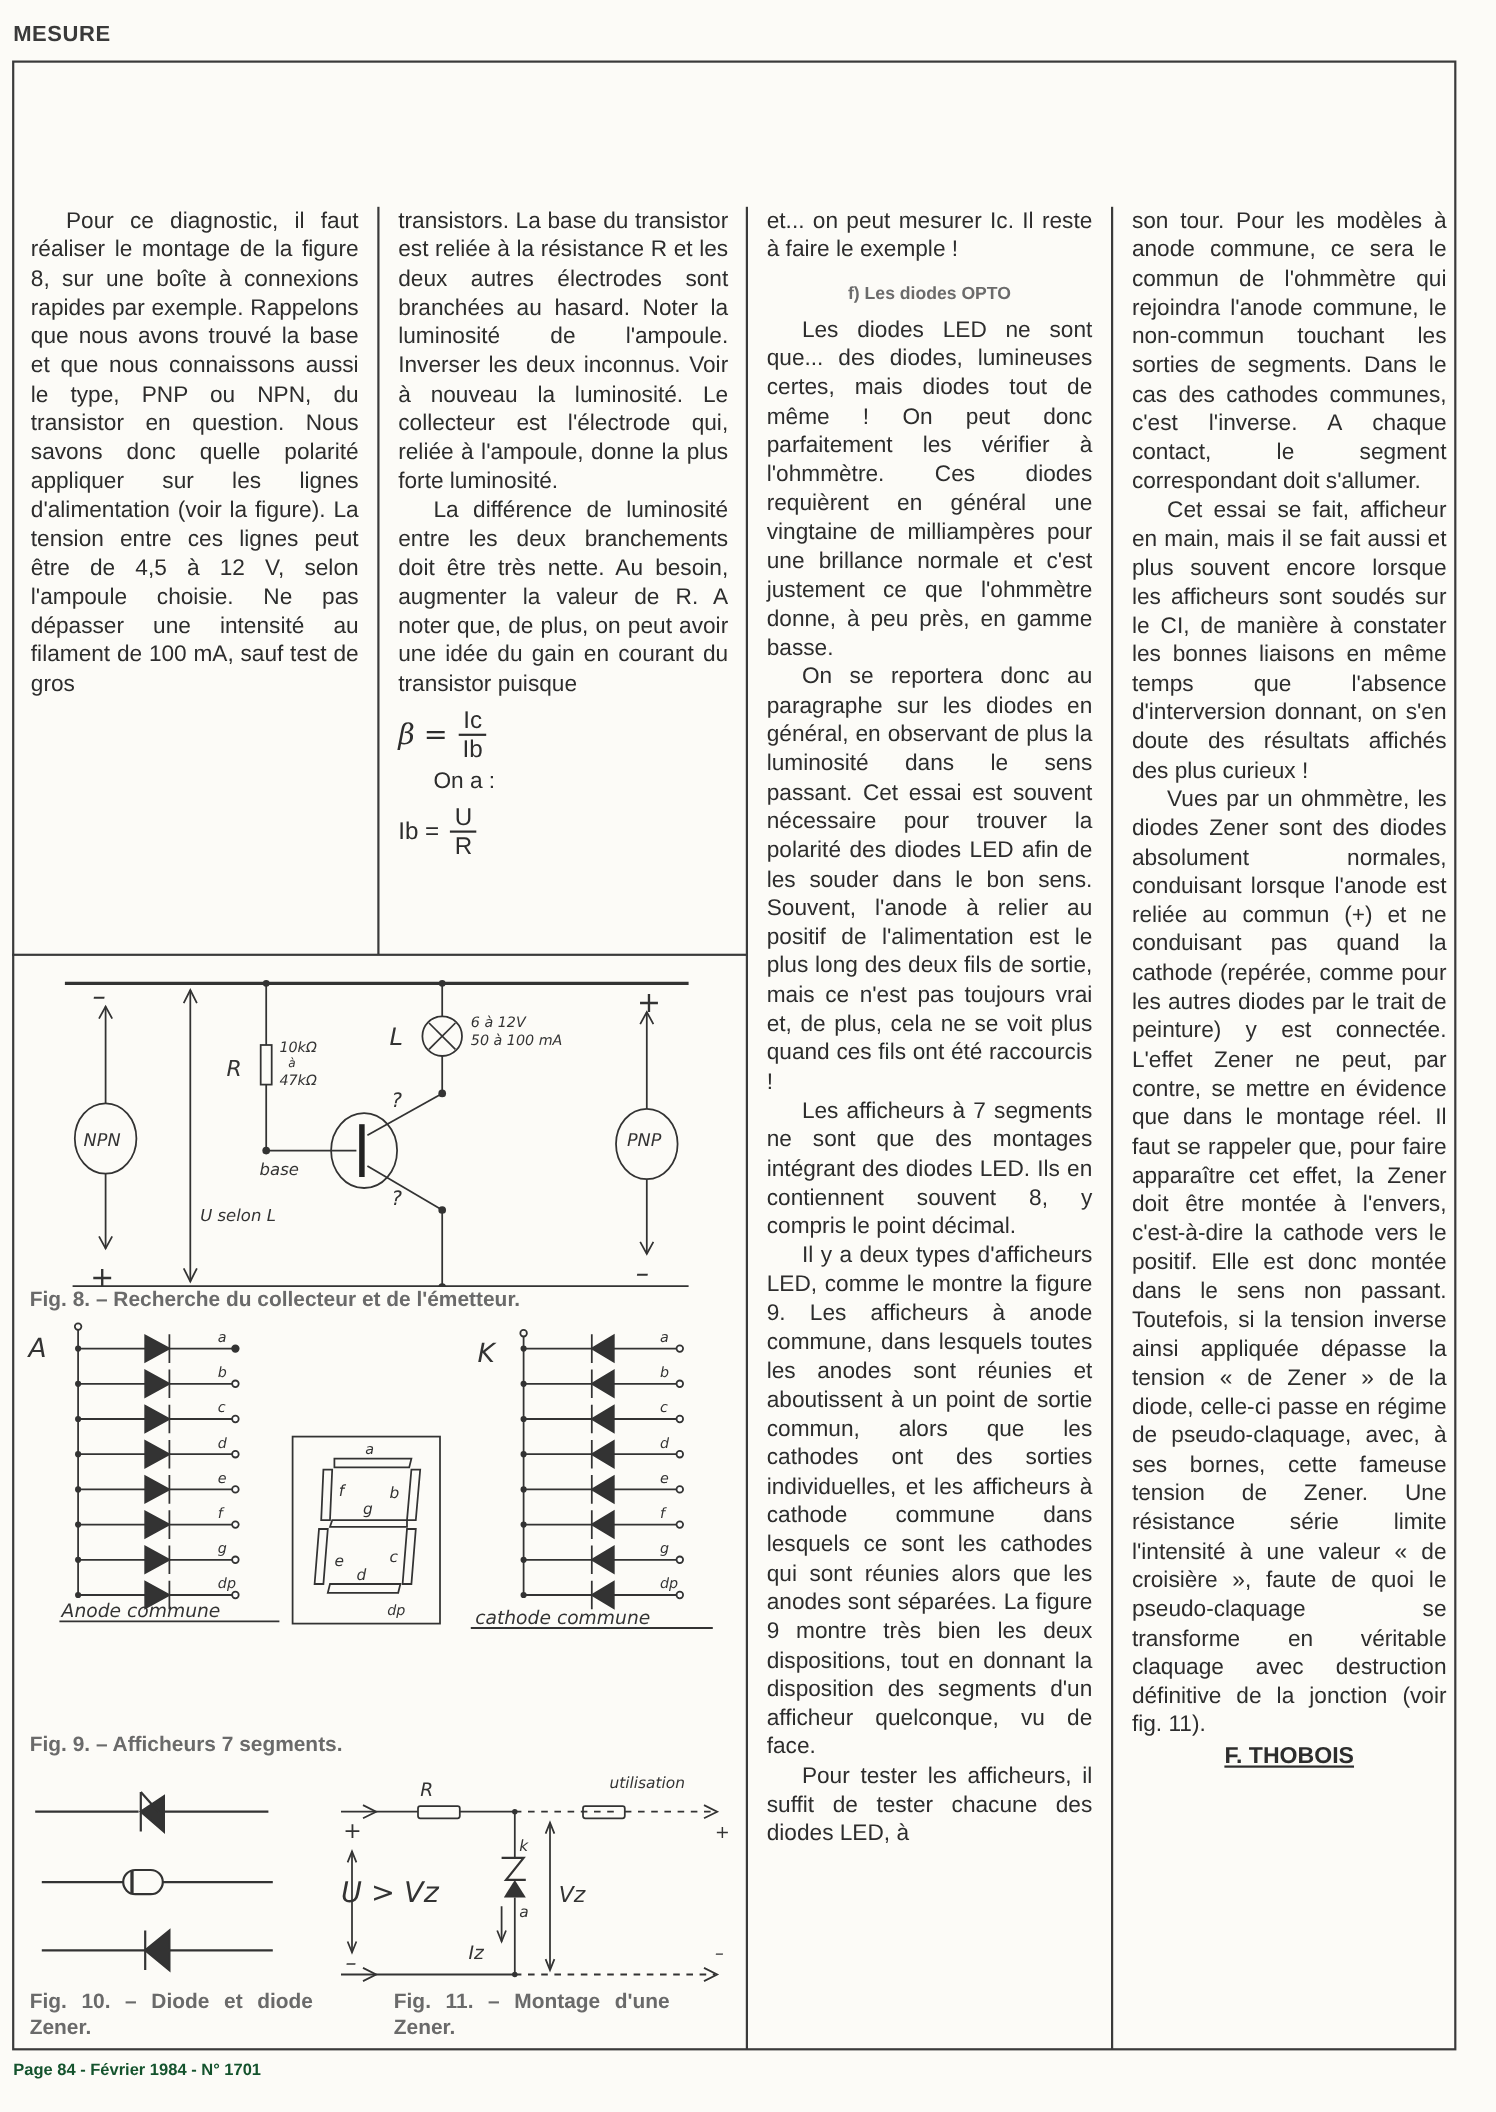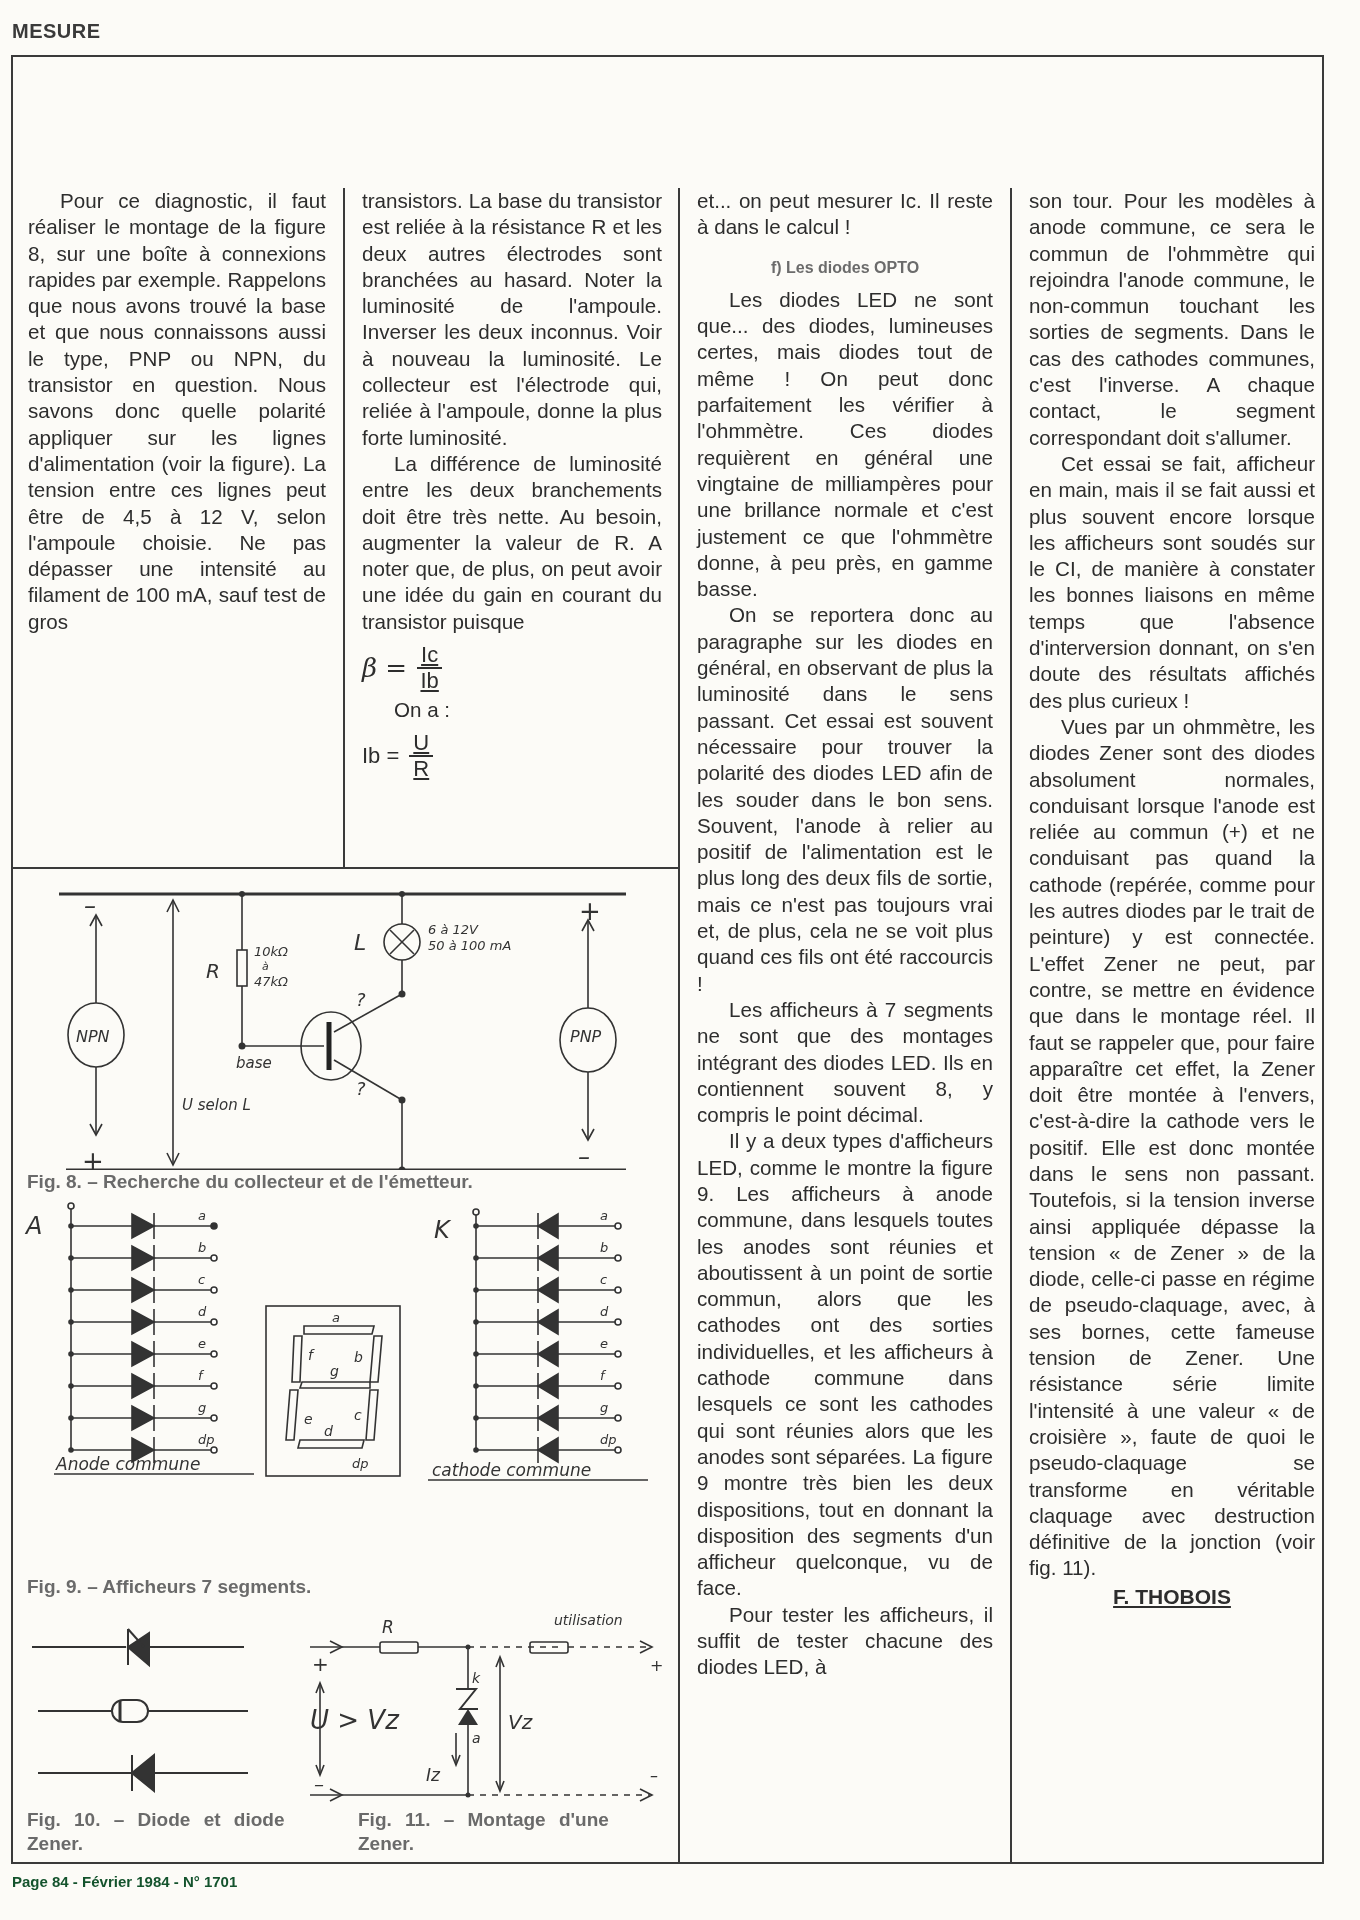--- a/index.html
+++ b/index.html
@@ -28,21 +28,21 @@
   .col4 { left: 1029px; top: 188px; width: 286px; }
   .vline { position: absolute; width: 2px; background: #3a3a3a; }
   .hline { position: absolute; height: 2px; background: #3a3a3a; }
   .heading {
     font-weight: bold; color: #6b6b6b; font-size: 16px; margin: 14px 0 6px 0; text-align: center;
   }
   .heading .sub { display: block; padding-left: 26px; }
   .formula {
     display: flex; align-items: center; gap: 10px; margin: 8px 0 4px 0; font-size: 22px;
   }
-  .frac { display: inline-flex; flex-direction: column; align-items: center; line-height: 24px; text-decoration: underline; }
+  .frac { display: inline-flex; flex-direction: column; align-items: center; line-height: 24px; }
   .frac .num { border-bottom: 2px solid #2d2d2d; padding: 0 4px; }
   .beta { font-family: "DejaVu Serif", serif; font-style: italic; font-size: 26px; }
   .caption {
     position: absolute; font-weight: bold; color: #6a6a6a; font-size: 19px; line-height: 24px;
   }
   .fig { position: absolute; }
   .fig svg { display: block; }
   .hand { font-family: "DejaVu Sans", sans-serif; font-style: italic; fill: #333; }
   .byline { text-align: center; font-weight: bold; font-size: 21px; margin-top: 2px; text-decoration: underline; }
   .footer {
@@ -79,21 +79,21 @@
   <div class="formula">
     <span>Ib =</span>
     <span class="frac">
       <span class="num">U</span>
       <span class="den">R</span>
     </span>
   </div>
 </div>
 
 <div class="col col3">
-  <p>et... on peut mesurer Ic. Il reste à dans le calcul !</p>
+  <p>et... on peut mesurer Ic. Il reste à faire le exemple !</p>
   <div class="heading">f) Les diodes OPTO</div>
   <p class="ind">Les diodes LED ne sont que... des diodes, lumineuses certes, mais diodes tout de même ! On peut donc parfaitement les vérifier à l'ohmmètre. Ces diodes requièrent en général une vingtaine de milliampères pour une brillance normale et c'est justement ce que l'ohmmètre donne, à peu près, en gamme basse.</p>
   <p class="ind">On se reportera donc au paragraphe sur les diodes en général, en observant de plus la luminosité dans le sens passant. Cet essai est souvent nécessaire pour trouver la polarité des diodes LED afin de les souder dans le bon sens. Souvent, l'anode à relier au positif de l'alimentation est le plus long des deux fils de sortie, mais ce n'est pas toujours vrai et, de plus, cela ne se voit plus quand ces fils ont été raccourcis !</p>
   <p class="ind">Les afficheurs à 7 segments ne sont que des montages intégrant des diodes LED. Ils en contiennent souvent 8, y compris le point décimal.</p>
   <p class="ind">Il y a deux types d'afficheurs LED, comme le montre la figure 9. Les afficheurs à anode commune, dans lesquels toutes les anodes sont réunies et aboutissent à un point de sortie commun, alors que les cathodes ont des sorties individuelles, et les afficheurs à cathode commune dans lesquels ce sont les cathodes qui sont réunies alors que les anodes sont séparées. La figure 9 montre très bien les deux dispositions, tout en donnant la disposition des segments d'un afficheur quelconque, vu de face.</p>
   <p class="ind">Pour tester les afficheurs, il suffit de tester chacune des diodes LED, à</p>
 </div>
 
 <div class="col col4">
   <p>son tour. Pour les modèles à anode commune, ce sera le commun de l'ohmmètre qui rejoindra l'anode commune, le non-commun touchant les sorties de segments. Dans le cas des cathodes communes, c'est l'inverse. A chaque contact, le segment correspondant doit s'allumer.</p>

